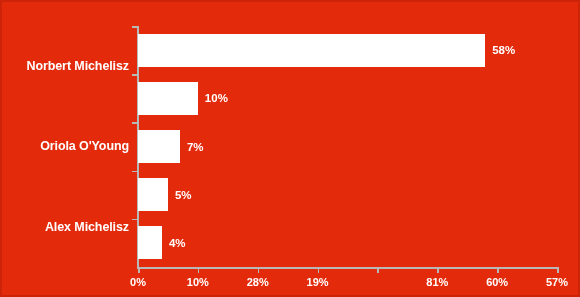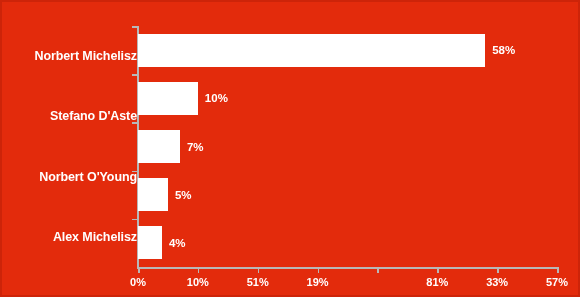--- a/index.html
+++ b/index.html
@@ -20,21 +20,21 @@
     height: 297px;
     box-sizing: border-box;
     background: #e32b0c;
     border: 2px solid #cd2409;
     overflow: hidden;
   }
 
   
   #category-labels {
     position: absolute;
-    left: 8px;
+    left: 0;
     top: 24px;
     width: 132px;
     height: 241px;
     display: flex;
     flex-direction: column;
   }
   .cat-label {
     flex: 1 1 0;
     display: flex;
     align-items: center;
@@ -126,22 +126,21 @@
     white-space: nowrap;
   }
 </style>
 </head>
 <body>
 
 <div id="chart-root">
 
   <div id="category-labels">
     <div class="cat-label">Norbert Michelisz</div>
-    <div class="cat-label">Stefano D'Aste</div>
-    <div class="cat-label">Norbert O'Young</div>
+    <div class="cat-label">Oriola O'Young</div>
     <div class="cat-label">Alex Michelisz</div>
   </div>
 
   <div id="plot-area">
     <div id="y-axis-line"></div>
     <div class="y-tick" style="top:0px;"></div>
     <div class="y-tick" style="top:48.2px;"></div>
     <div class="y-tick" style="top:96.4px;"></div>
     <div class="y-tick" style="top:144.6px;"></div>
     <div class="y-tick" style="top:192.8px;"></div>
@@ -170,26 +169,26 @@
     </div>
   </div>
 
   <div id="x-axis-line"></div>
   <div id="x-axis">
       <div class="x-tick" style="left: 136px;"></div>
       <div class="x-tick-label" style="left: 136px;">0%</div>
       <div class="x-tick" style="left: 195.857px;"></div>
       <div class="x-tick-label" style="left: 195.857px;">10%</div>
       <div class="x-tick" style="left: 255.714px;"></div>
-      <div class="x-tick-label" style="left: 255.714px;">51%</div>
+      <div class="x-tick-label" style="left: 255.714px;">28%</div>
       <div class="x-tick" style="left: 315.571px;"></div>
       <div class="x-tick-label" style="left: 315.571px;">19%</div>
       <div class="x-tick" style="left: 375.429px;"></div>
       <div class="x-tick-label" style="left: 354px; margin-top: 47px;">40%</div>
       <div class="x-tick" style="left: 435.286px;"></div>
       <div class="x-tick-label" style="left: 435.286px;">81%</div>
       <div class="x-tick" style="left: 495.143px;"></div>
-      <div class="x-tick-label" style="left: 495.143px;">33%</div>
+      <div class="x-tick-label" style="left: 495.143px;">60%</div>
       <div class="x-tick" style="left: 555px;"></div>
       <div class="x-tick-label" style="left: 555px;">57%</div>
     </div>
 
 </div>
 
 </body></html>

